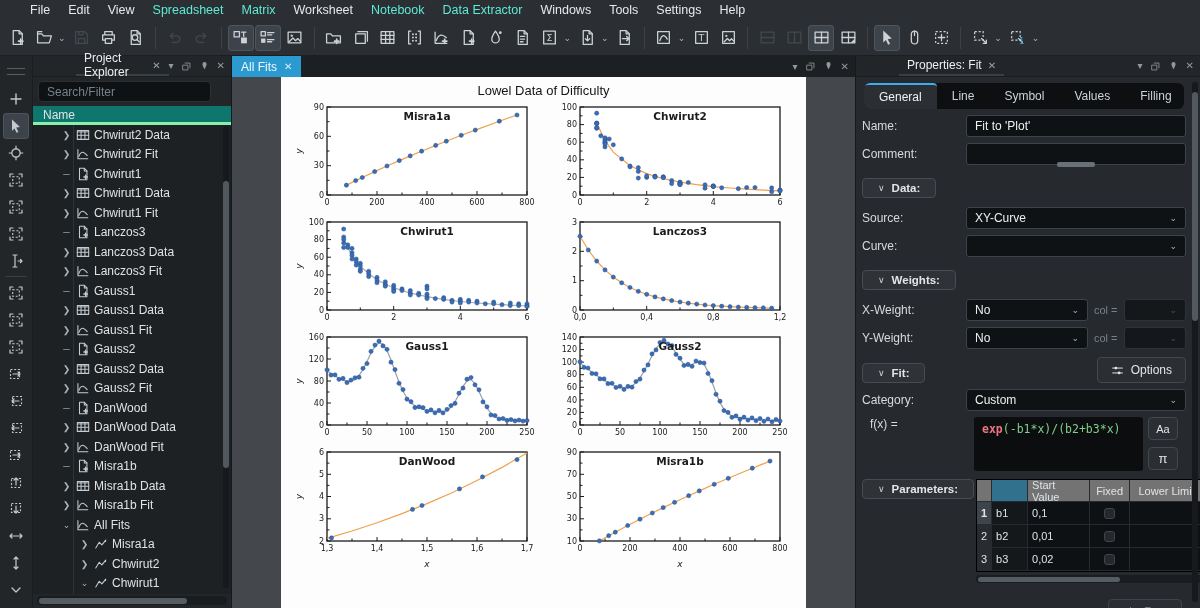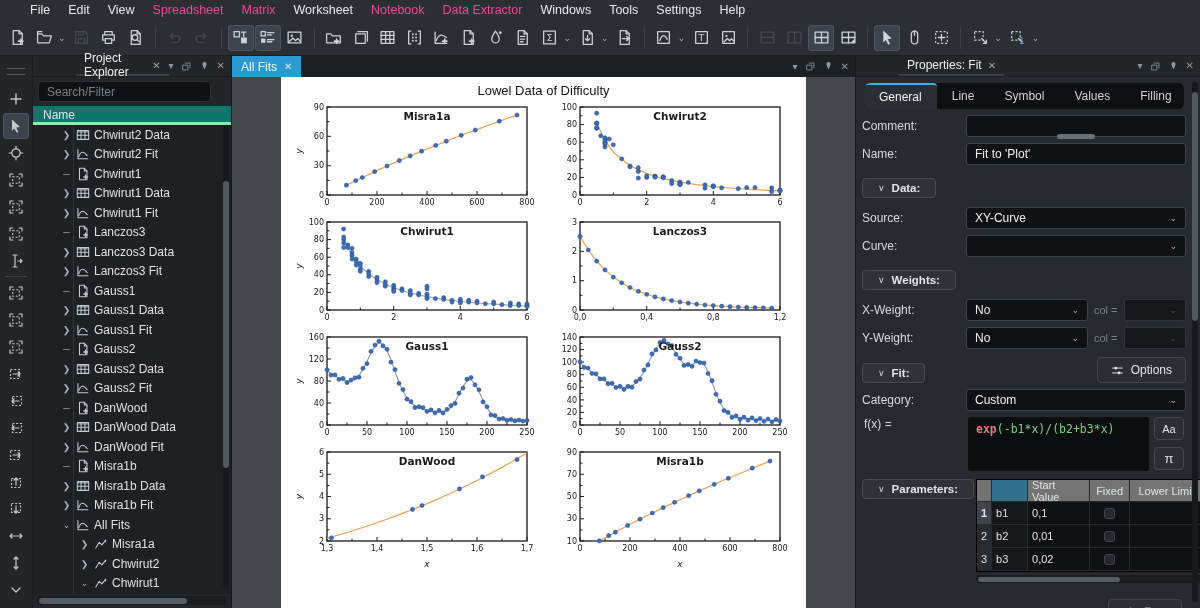--- a/index.html
+++ b/index.html
@@ -3,21 +3,21 @@
 <meta charset="utf-8">
 <style>
   html,body{margin:0;padding:0;background:#17191b;}
   *{box-sizing:border-box;}
   .app{width:1200px;height:608px;background:#26292d;color:#e6e9eb;
        font-family:"Liberation Sans",sans-serif;font-size:12px;overflow:hidden;
        display:flex;flex-direction:column;position:relative;}
   
   .menubar{height:20px;background:#2b2f33;display:flex;align-items:center;padding-left:21px;flex:none;}
   .menu-item{padding:2px 9px;font-size:12.5px;color:#e6e9eb;cursor:default;}
-  .menu-item.dis{color:#ec4899;}
+  .menu-item.dis{color:#5eead4;}
   
   .toolbar{height:36px;background:#2b2f33;border-bottom:1px solid #1c1f21;display:flex;align-items:center;padding:0 4px;flex:none;gap:1px;}
   .tbtn{width:26px;height:26px;border-radius:4px;display:flex;align-items:center;justify-content:center;color:#ccd2d6;position:relative;}
   .tbtn.on{background:#3c434a;box-shadow:inset 0 0 0 1px #4d555c;}
   .tbtn.dis{color:#565d62;opacity:.55;}
   .tbtn .ic{width:17px;height:17px;}
   .tcaret{color:#aeb6bb;font-size:9px;padding:0 2px;margin-left:-2px;}
   .tsep{width:1px;height:22px;background:#3c4146;margin:0 5px;flex:none;}
   
   .main{flex:1;display:flex;min-height:0;}
@@ -78,21 +78,21 @@
   .pfield{flex:1;height:22px;background:#0f1214;border:1px solid #3c434a;border-radius:3px;color:#eceff1;display:flex;align-items:center;padding:0 8px;font-size:12px;position:relative;}
   .combo .cc{margin-left:auto;color:#aeb6bb;font-size:9px;}
   .combo.dis{border-color:#2e3338;background:#15181b;}
   .combo.dis .cc{color:#4a5156;}
   .grip{position:absolute;left:50%;bottom:-3px;transform:translateX(-50%);width:38px;height:5px;background:#6a7176;border-radius:2px;}
   .chip{display:inline-flex;align-items:center;gap:7px;background:#2f3337;border:1px solid #464c52;border-radius:4px;padding:3px 15px;font-size:11.5px;font-weight:700;color:#e2e5e8;margin:7px 0 3px 0;}
   .chip .cv{font-size:9px;font-weight:400;color:#cdd3d7;}
   .fit-row{display:flex;align-items:flex-end;justify-content:space-between;margin-top:8px;}
   .opt-btn{display:inline-flex;align-items:center;gap:7px;background:#2b2f33;border:1px solid #42484e;border-radius:4px;padding:5px 13px;font-size:12px;color:#e2e5e8;}
   .opt-btn .ic{width:13px;height:13px;}
-  .formula-row{display:flex;align-items:flex-start;margin:6px 2px;}
+  .formula-row{display:flex;align-items:flex-start;margin:6px 8px;}
   .fbox{flex:1;height:54px;background:#0b0d0e;border-radius:3px;padding:5px 8px;font-family:"DejaVu Sans Mono",monospace;font-size:11.5px;}
   .fbox .fn{color:#ec7480;font-weight:700;}
   .fbox .rest{color:#7fd08a;}
   .fside{width:30px;display:flex;flex-direction:column;gap:7px;margin-left:5px;}
   .fside button{height:23px;background:#2b2f33;border:1px solid #42484e;border-radius:4px;color:#dfe3e6;font-size:11px;padding:0;}
   .params-row{display:flex;align-items:flex-start;margin-top:8px;}
   .ptable-wrap{flex:1;margin-left:2px;}
   .ptable{display:grid;grid-template-columns:15px 36px 62px 40px 74px;font-size:11px;background:#0e1113;border:1px solid #000;width:229px;margin-left:auto;}
   .pt-cell{height:23px;display:flex;align-items:center;border-right:1px solid #262b2f;border-bottom:1px solid #262b2f;padding:0 4px;color:#dfe3e6;background:#0e1113;}
   .pt-head{height:22px;background:#737373;justify-content:center;font-weight:400;}
@@ -1387,29 +1387,29 @@
       <div class="pbody">
         <div class="ptabs" id="ptabs">
             <div class="ptab active">General</div>
             <div class="ptab">Line</div>
             <div class="ptab">Symbol</div>
             <div class="ptab">Values</div>
             <div class="ptab">Filling</div>
           </div>
 
         <div class="prow">
+          <div class="plabel">Name:</div>
+          <div class="pfield">Fit to 'Plot'</div>
+        </div>
+        <div class="prow">
           <div class="plabel">Comment:</div>
           <div class="pfield">
               <span></span>
               <span class="grip"></span>
             </div>
-        </div>
-        <div class="prow">
-          <div class="plabel">Name:</div>
-          <div class="pfield">Fit to 'Plot'</div>
         </div>
 
         <div class="chip">
             <span class="cv">∨</span>
             <span>Data:</span>
           </div>
         <div class="prow">
           <div class="plabel">Source:</div>
           <div class="pfield combo">
               <span>XY-Curve</span>

